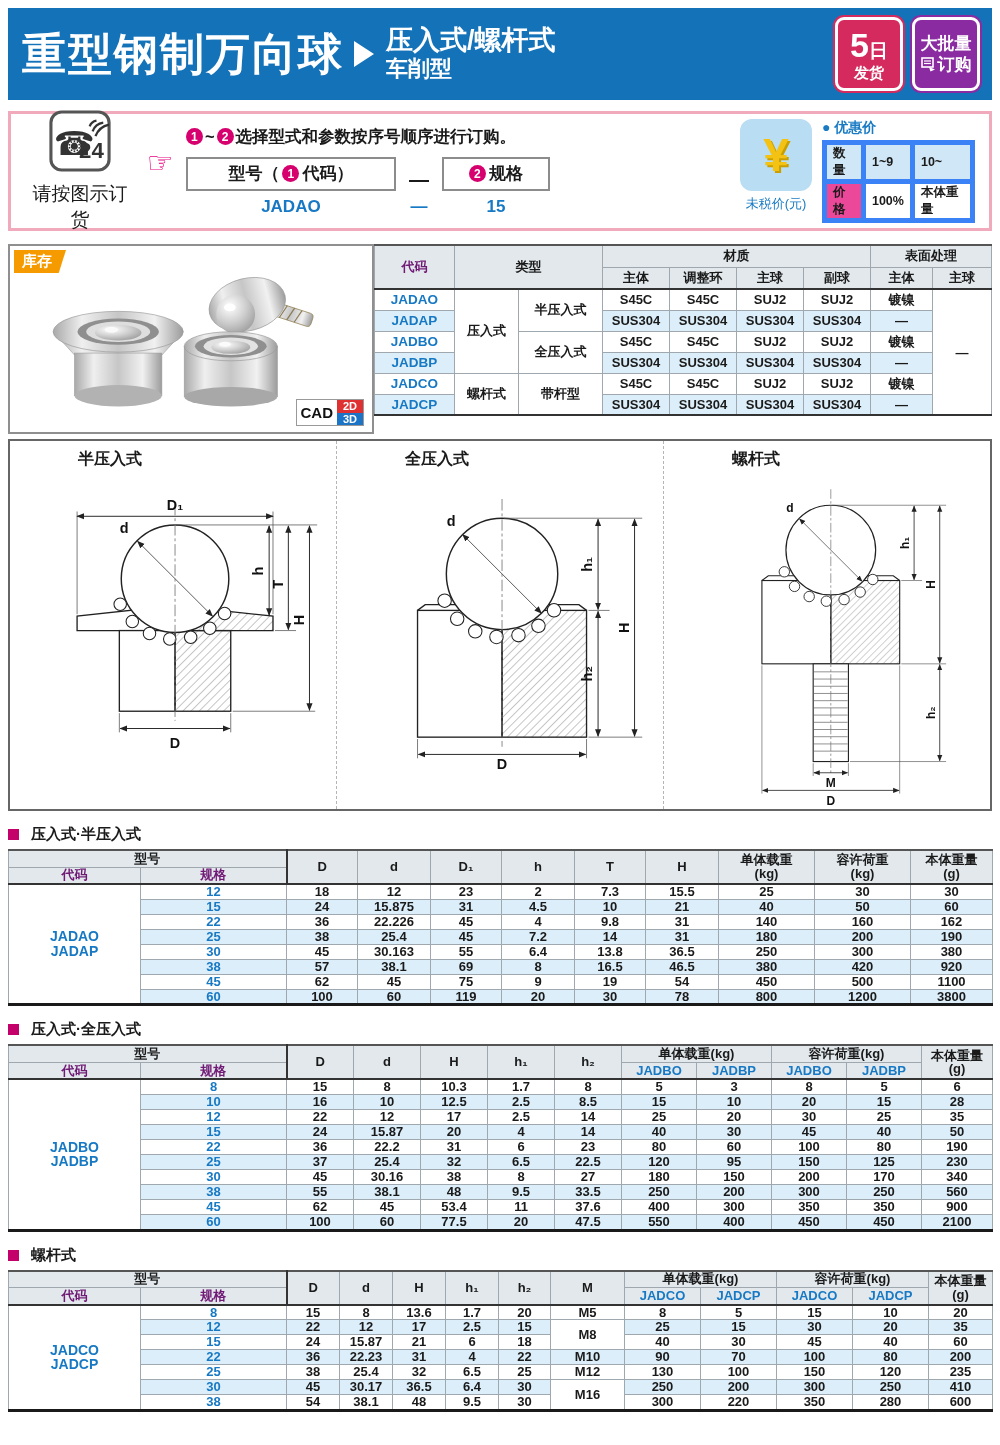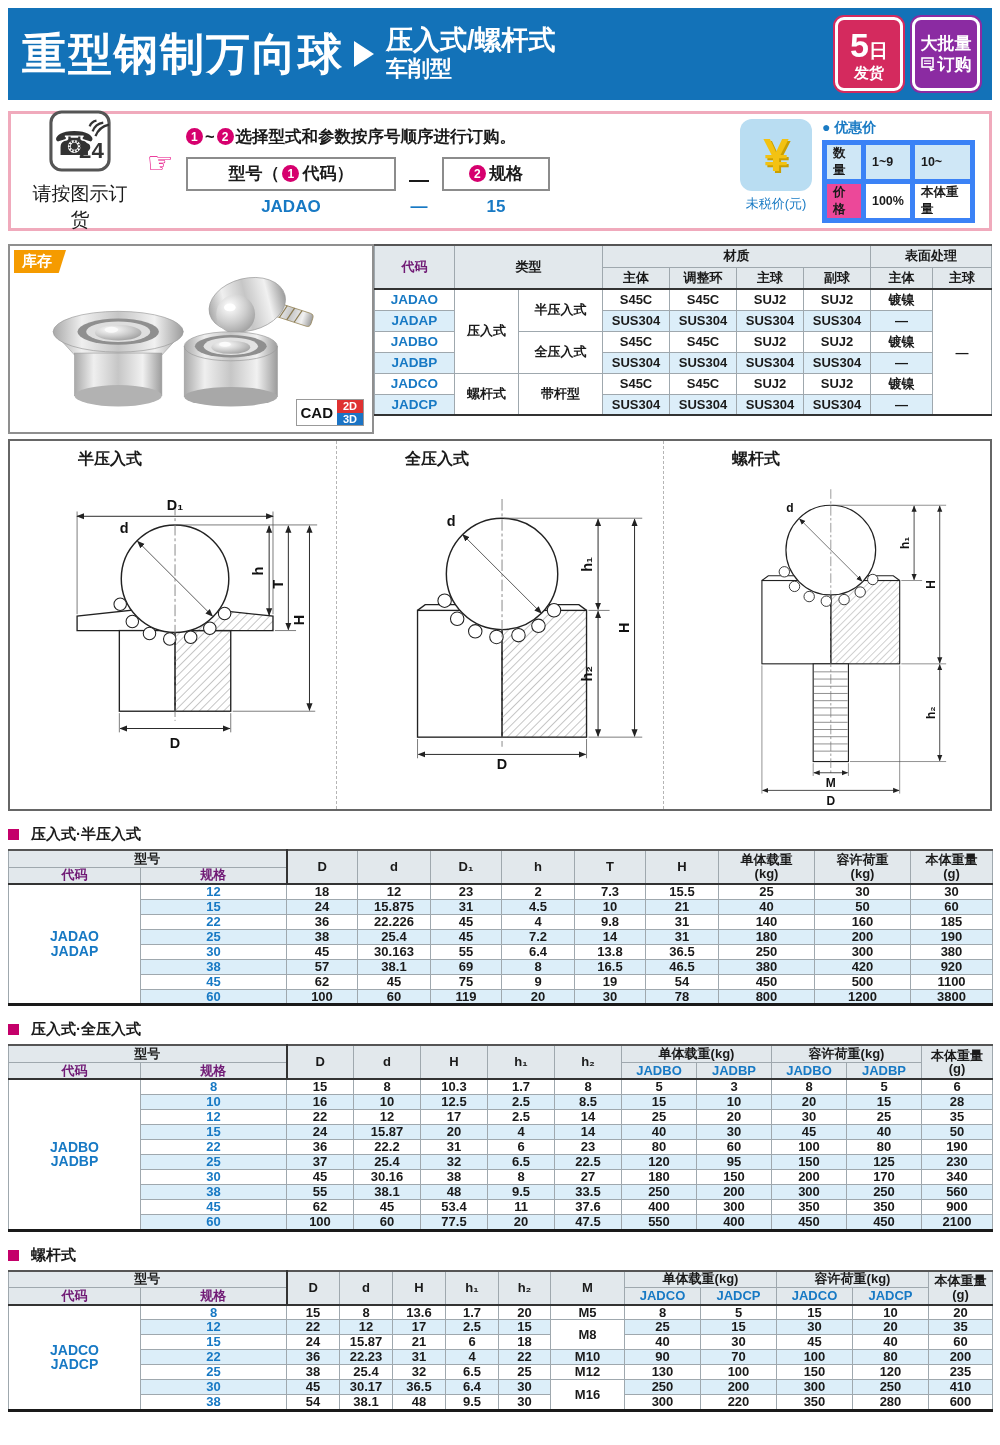--- a/index.html
+++ b/index.html
@@ -562,21 +562,21 @@
       <tr>
         <td class="spec-cell">22</td>
         <td>36</td>
         <td>22.226</td>
         <td>45</td>
         <td>4</td>
         <td>9.8</td>
         <td>31</td>
         <td>140</td>
         <td>160</td>
-        <td>185</td>
+        <td>162</td>
       </tr>
       <tr class="stripe">
         <td class="spec-cell">25</td>
         <td>38</td>
         <td>25.4</td>
         <td>45</td>
         <td>7.2</td>
         <td>14</td>
         <td>31</td>
         <td>180</td>

